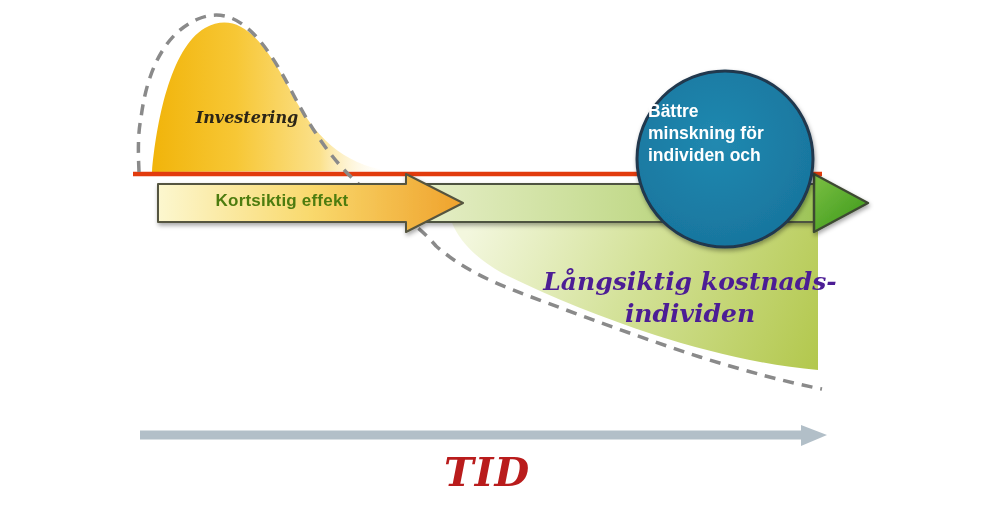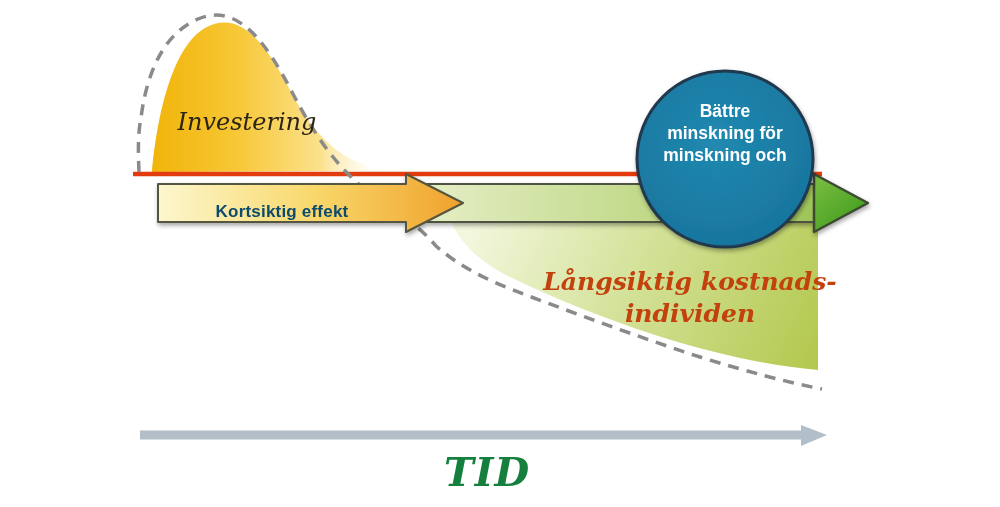--- a/index.html
+++ b/index.html
@@ -8,49 +8,49 @@
     width:1000px;height:507px;
     background:#ffffff;
     overflow:hidden;
     font-family:"Liberation Sans",sans-serif;
   }
   .stage svg{position:absolute;left:0;top:0;}
   .label{position:absolute;}
   .label-investering{
     left:172px;top:108px;width:150px;
     font-family:"DejaVu Serif",serif;
-    font-style:italic;font-weight:400;
-    font-size:24px;color:#2b2517;
+    font-style:italic;font-weight:700;
+    font-size:16px;color:#2b2517;
     text-align:center;
   }
   .label-band{
-    top:201px;height:22px;
-    font-weight:700;font-size:17px;color:#0c4a6e;
+    top:190px;height:22px;
+    font-weight:700;font-size:17px;color:#4d7c0f;
     text-align:center;line-height:22px;
     letter-spacing:0.2px;
   }
   .label-kortsiktig{left:160px;width:244px;}
   .label-langsiktig{left:432px;width:226px;}
   .circle-text{
     left:648px;top:100px;width:154px;
-    text-align:center;color:#ffffff;
+    text-align:left;color:#ffffff;
     font-weight:700;font-size:17.5px;line-height:22px;
   }
   .label-kostnad{
     left:540px;top:266px;width:300px;
     font-family:"DejaVu Serif",serif;
     font-style:italic;font-weight:700;
-    font-size:25px;line-height:32px;color:#c2410c;
+    font-size:25px;line-height:32px;color:#4c1d95;
     text-align:center;
   }
   .label-tid{
     left:382px;top:448px;width:210px;
     font-family:"DejaVu Serif",serif;
     font-style:italic;font-weight:700;
-    font-size:40px;color:#15803d;
+    font-size:40px;color:#b91c1c;
     text-align:center;letter-spacing:1px;
   }
 </style>
 </head>
 <body>
 
 <div class="stage">
 
   <svg width="1000" height="507" viewBox="0 0 1000 507">
     <defs>
@@ -110,21 +110,21 @@
   </svg>
 
   <div class="label label-investering">Investering</div>
 
   <div class="label label-band label-kortsiktig">Kortsiktig effekt</div>
 
 
   <div class="label circle-text">
     <div>Bättre</div>
     <div>minskning för</div>
-    <div>minskning och</div>
+    <div>individen och</div>
   </div>
 
   <div class="label label-kostnad">
     <div>Långsiktig kostnads-</div>
     <div>individen</div>
   </div>
 
   <div class="label label-tid">TID</div>
 
 </div>

